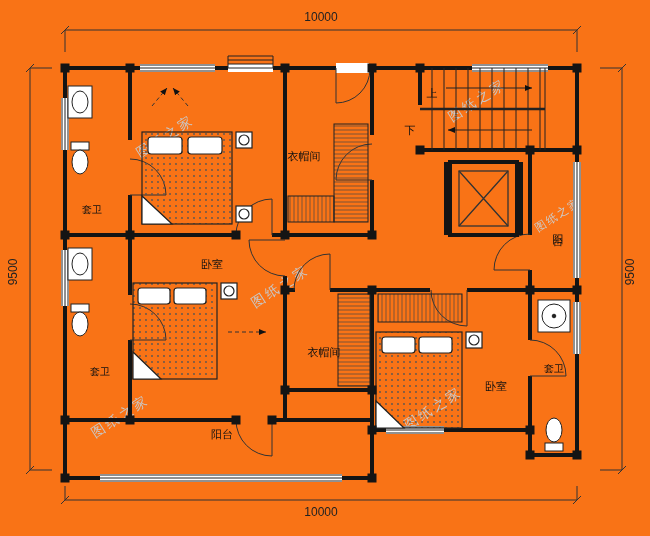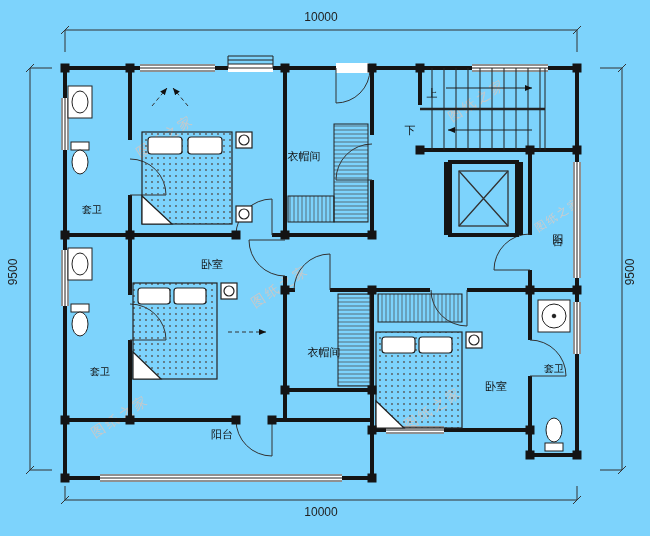--- a/index.html
+++ b/index.html
@@ -1,19 +1,19 @@
 <!DOCTYPE html>
 <html><head>
 <meta charset="utf-8">
 <style>
   html,body{margin:0;padding:0;background:#ffffff;}
   .canvas{
     position:relative;
     width:650px;height:536px;
-    background:#7dd3fc;
+    background:#f97316;
     font-family:"Liberation Sans", sans-serif;
     overflow:hidden;
   }
   svg text{font-family:"Liberation Sans", sans-serif; fill:#111;}
   .dim-text{font-size:12px; fill:#222;}
   .room-label{font-size:11px; fill:#111;}
   .small-label{font-size:10px; fill:#111;}
   .stair-label{font-size:11px; fill:#111;}
   .watermark{font-size:13.5px; letter-spacing:3px; fill:#c8c8c8;}
   .watermark-sm{font-size:11px; letter-spacing:2px; fill:#cccccc;}

